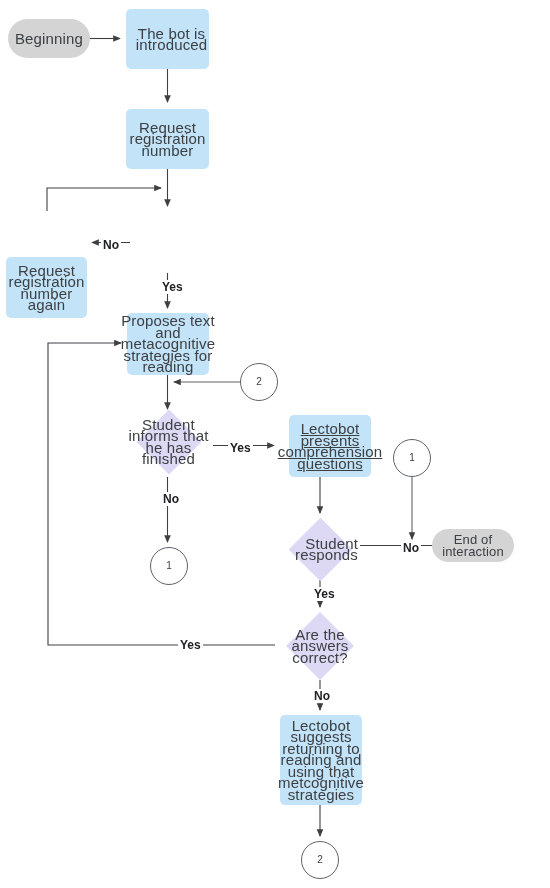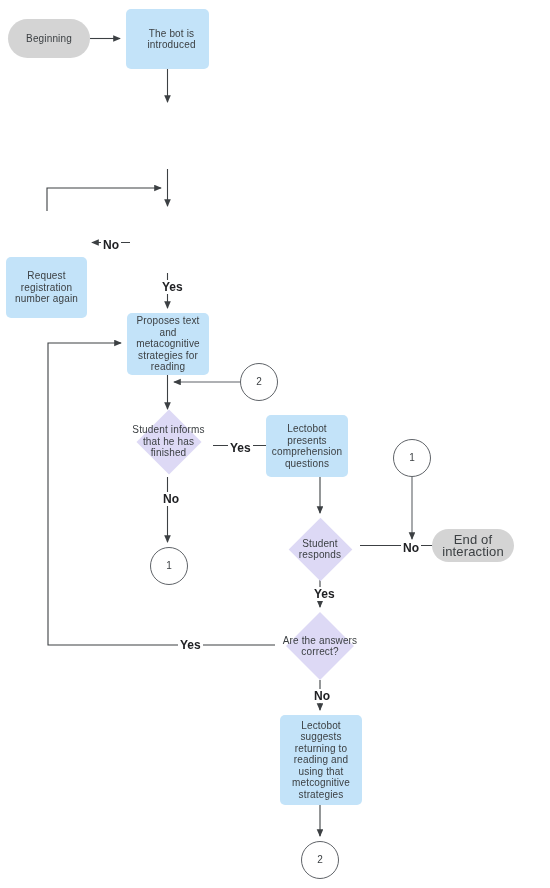--- a/index.html
+++ b/index.html
@@ -1,21 +1,21 @@
 <!DOCTYPE html>
 <html><head>
 <meta charset="utf-8">
 <style>
   html,body{margin:0;padding:0;background:#ffffff;}
   body{width:550px;height:888px;font-family:"Liberation Sans",sans-serif;}
   #canvas{position:relative;width:550px;height:888px;overflow:hidden;background:#fff;}
   svg#edges{position:absolute;left:0;top:0;width:550px;height:888px;}
 
   .node{position:absolute;box-sizing:border-box;display:flex;align-items:center;
-        justify-content:center;text-align:center;color:#3c4043;font-size:10px;
+        justify-content:center;text-align:center;color:#3c4043;font-size:15px;
         line-height:11.5px;letter-spacing:0.15px;}
   .proc{background:#c3e3f9;border-radius:5px;}
   .term{background:#d4d4d4;border-radius:22px;}
   .dec{background:transparent;}
   .dec .dshape{position:absolute;left:0;top:0;width:100%;height:100%;
         background:#ddd9f5;transform:rotate(45deg) ;}
   .dec .dlabel{position:relative;z-index:2;padding:0 2px;}
   .conn{background:#ffffff;border:1px solid #5f6368;border-radius:50%;
         color:#3c4043;font-size:10px;}
   .elabel{position:absolute;color:#202124;font-size:12px;font-weight:bold;
@@ -74,52 +74,55 @@
   </svg>
 
   <div class="node term" style="left:8px;top:19px;width:82px;height:39px;">
     <span>Beginning</span>
   </div>
 
   <div class="node proc" style="left:126px;top:9px;width:83px;height:60px;padding-left:8px;">
     <span>The bot is introduced</span>
   </div>
 
+  <div class="node proc" style="left:126px;top:109px;width:83px;height:60px;">
+    <span>Request registration number</span>
+  </div>
 
   <div class="node proc" style="left:6px;top:211px;width:81px;height:61px;margin-top:46px;">
     <span>Request registration number again</span>
   </div>
 
 
   <div class="node proc" style="left:127px;top:313px;width:82px;height:62px;">
     <span>Proposes text and metacognitive strategies for reading</span>
   </div>
 
   <div class="node conn" style="left:240px;top:363px;width:38px;height:38px;">
     <span>2</span>
   </div>
 
   <div class="node dec" style="left:124px;top:410px;width:89px;height:63px;">
     <span class="dshape" style="left:50%;top:50%;width:46px;height:46px;margin-left:-23px;margin-top:-23px;"></span>
     <span class="dlabel">Student informs that he has finished</span>
   </div>
 
-  <div class="node proc" style="left:266px;top:415px;width:82px;height:62px;">
+  <div class="node proc" style="left:289px;top:415px;width:82px;height:62px;text-decoration:underline;">
     <span>Lectobot presents comprehension questions</span>
   </div>
 
   <div class="node conn" style="left:150px;top:547px;width:38px;height:38px;">
     <span>1</span>
   </div>
 
   <div class="node conn" style="left:393px;top:439px;width:38px;height:38px;">
     <span>1</span>
   </div>
 
-  <div class="node dec" style="left:280px;top:518px;width:80px;height:62px;">
+  <div class="node dec" style="left:280px;top:518px;width:80px;height:62px;text-align:right;">
     <span class="dshape" style="left:50%;top:50%;width:45px;height:45px;margin-left:-22.5px;margin-top:-22.5px;"></span>
     <span class="dlabel">Student responds</span>
   </div>
 
   <div class="node term" style="left:432px;top:529px;width:82px;height:33px;font-size:13px;">
     <span>End of interaction</span>
   </div>
 
   <div class="node dec" style="left:275px;top:612px;width:90px;height:68px;justify-content:flex-end;">
     <span class="dshape" style="left:50%;top:50%;width:48px;height:48px;margin-left:-24px;margin-top:-24px;"></span>

